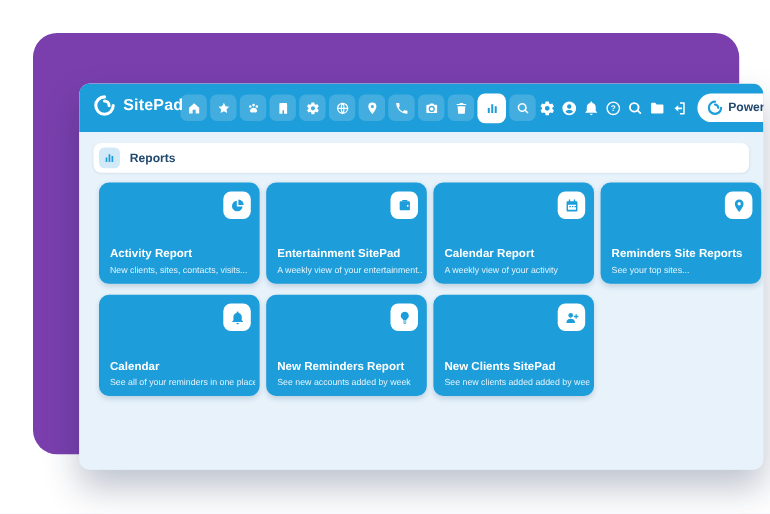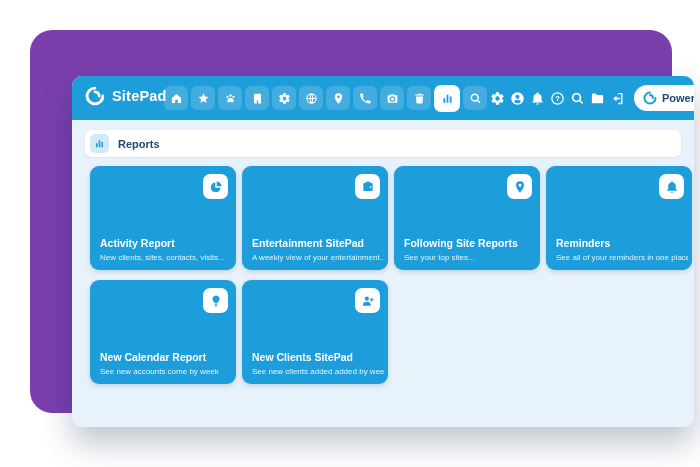--- a/index.html
+++ b/index.html
@@ -43,21 +43,21 @@
     position:absolute;left:13px;right:13px;top:10px;height:27px;background:#fff;border-radius:7px;
     display:flex;align-items:center;gap:9px;padding:0 5px;box-sizing:border-box;
     box-shadow:0 1px 2px rgba(30,60,90,.07);
   }
   .crumb .chip{width:19px;height:19px;border-radius:5px;background:var(--chip-bg,#D2E9F8);color:var(--blue,#1D9DD9);
     display:flex;align-items:center;justify-content:center}
   .crumb .chip .ic{width:11px;height:11px}
   .crumb .lbl{font-size:11px;font-weight:bold;color:var(--navy,#21496F)}
   .grid{position:absolute;left:18px;top:46px;display:grid;grid-template-columns:repeat(4,146px);gap:10px 6px}
   .card{
-    position:relative;width:146px;height:104px;border-radius:9px;background:var(--blue,#1D9DD9);
+    position:relative;width:146px;height:92px;border-radius:9px;background:var(--blue,#1D9DD9);
     box-shadow:0 2px 5px rgba(20,80,120,.18);cursor:pointer;
   }
   .card .cchip{
     position:absolute;top:8px;right:8px;width:25px;height:25px;background:#fff;border-radius:7px;
     color:var(--blue,#1D9DD9);display:flex;align-items:center;justify-content:center;
   }
   .card .cchip .ic{width:14px;height:14px}
   .card .title{position:absolute;left:10px;bottom:21px;font-size:10.5px;font-weight:bold;color:#fff;white-space:nowrap}
   .card .sub{position:absolute;left:10px;right:4px;bottom:8px;font-size:8px;color:rgba(255,255,255,.88);white-space:nowrap;overflow:hidden}
 </style>
@@ -100,49 +100,60 @@
               </svg>
             </span>
           </span>
           <div class="title">Entertainment SitePad</div>
           <div class="sub">A weekly view of your entertainment...</div>
         </div>
         <div class="card">
           <span class="cchip">
             <span class="ic">
               <svg viewBox="0 0 24 24" fill="currentColor" xmlns="http://www.w3.org/2000/svg">
+                <path fill-rule="evenodd" d="M7 2.5h2.2V5h5.6V2.5H17V5h2A1.5 1.5 0 0 1 20.5 6.5v13A1.5 1.5 0 0 1 19 21H5a1.5 1.5 0 0 1-1.5-1.5v-13A1.5 1.5 0 0 1 5 5h2zM5.8 10.5v8h12.4v-8zm2 2h2.4v2H7.8zm4 0h2.4v2h-2.4zm4 0h2.4v2h-2.4z"></path>
+              </svg>
+            </span>
+          </span>
+          <div class="title">Calendar Report</div>
+          <div class="sub">A weekly view of your activity</div>
+        </div>
+        <div class="card">
+          <span class="cchip">
+            <span class="ic">
+              <svg viewBox="0 0 24 24" fill="currentColor" xmlns="http://www.w3.org/2000/svg">
                 <path d="M12 2.2a6.8 6.8 0 0 0-6.8 6.8c0 5 6.8 12.8 6.8 12.8s6.8-7.8 6.8-12.8A6.8 6.8 0 0 0 12 2.2zm0 9.3a2.6 2.6 0 1 1 0-5.2 2.6 2.6 0 0 1 0 5.2z"></path>
               </svg>
             </span>
           </span>
-          <div class="title">Following Site Reports</div>
+          <div class="title">Reminders Site Reports</div>
           <div class="sub">See your top sites...</div>
         </div>
         <div class="card">
           <span class="cchip">
             <span class="ic">
               <svg viewBox="0 0 24 24" fill="currentColor" xmlns="http://www.w3.org/2000/svg">
                 <path d="M12 22c1.1 0 2-.9 2-2h-4c0 1.1.9 2 2 2zm6.5-6.5v-5a6.5 6.5 0 0 0-5-6.3V3.5a1.5 1.5 0 1 0-3 0v.7a6.5 6.5 0 0 0-5 6.3v5L3.5 17.5v1h17v-1z"></path>
               </svg>
             </span>
           </span>
-          <div class="title">Reminders</div>
+          <div class="title">Calendar</div>
           <div class="sub">See all of your reminders in one place...</div>
         </div>
         <div class="card">
           <span class="cchip">
             <span class="ic">
               <svg viewBox="0 0 24 24" fill="currentColor" xmlns="http://www.w3.org/2000/svg">
                 <path d="M12 2.5a6.2 6.2 0 0 0-3.5 11.3c.6.5 1 1.2 1 2V16h5v-.2c0-.8.4-1.5 1-2A6.2 6.2 0 0 0 12 2.5z"></path>
                 <path d="M9.5 17.5h5v1.6h-5zM10.3 20.3h3.4v1.2h-3.4z"></path>
               </svg>
             </span>
           </span>
-          <div class="title">New Calendar Report</div>
-          <div class="sub">See new accounts come by week</div>
+          <div class="title">New Reminders Report</div>
+          <div class="sub">See new accounts added by week</div>
         </div>
         <div class="card">
           <span class="cchip">
             <span class="ic">
               <svg viewBox="0 0 24 24" fill="currentColor" xmlns="http://www.w3.org/2000/svg">
                 <circle cx="10" cy="8" r="3.6"></circle>
                 <path d="M10 13.4c-4 0-6.6 2-6.6 5V20h13.2v-1.6c0-3-2.6-5-6.6-5z"></path>
                 <path d="M17.5 6.5h2v2.3h2.3v2h-2.3v2.3h-2v-2.3h-2.3v-2h2.3z"></path>
               </svg>
             </span>

